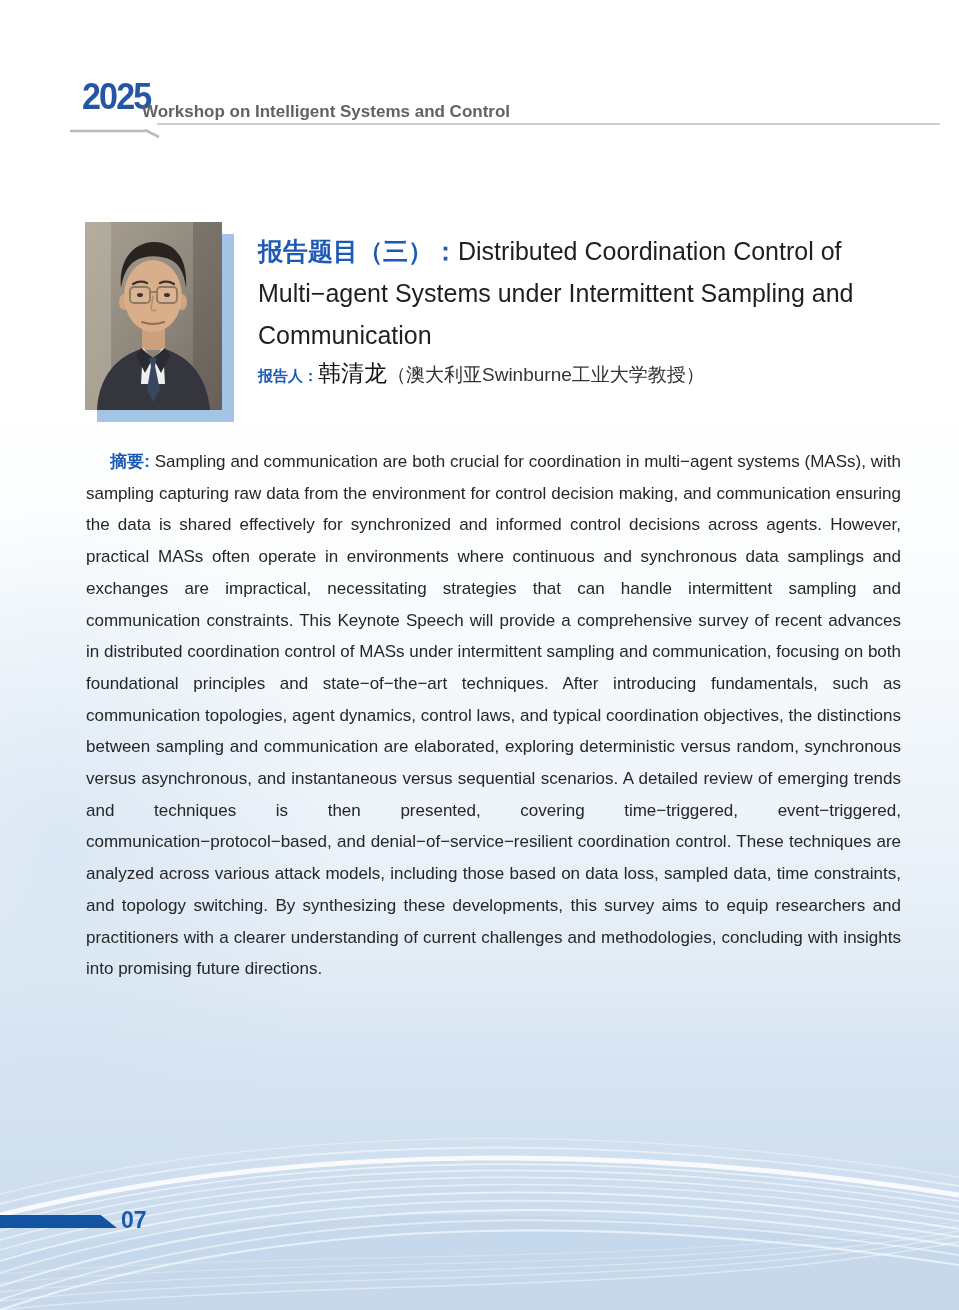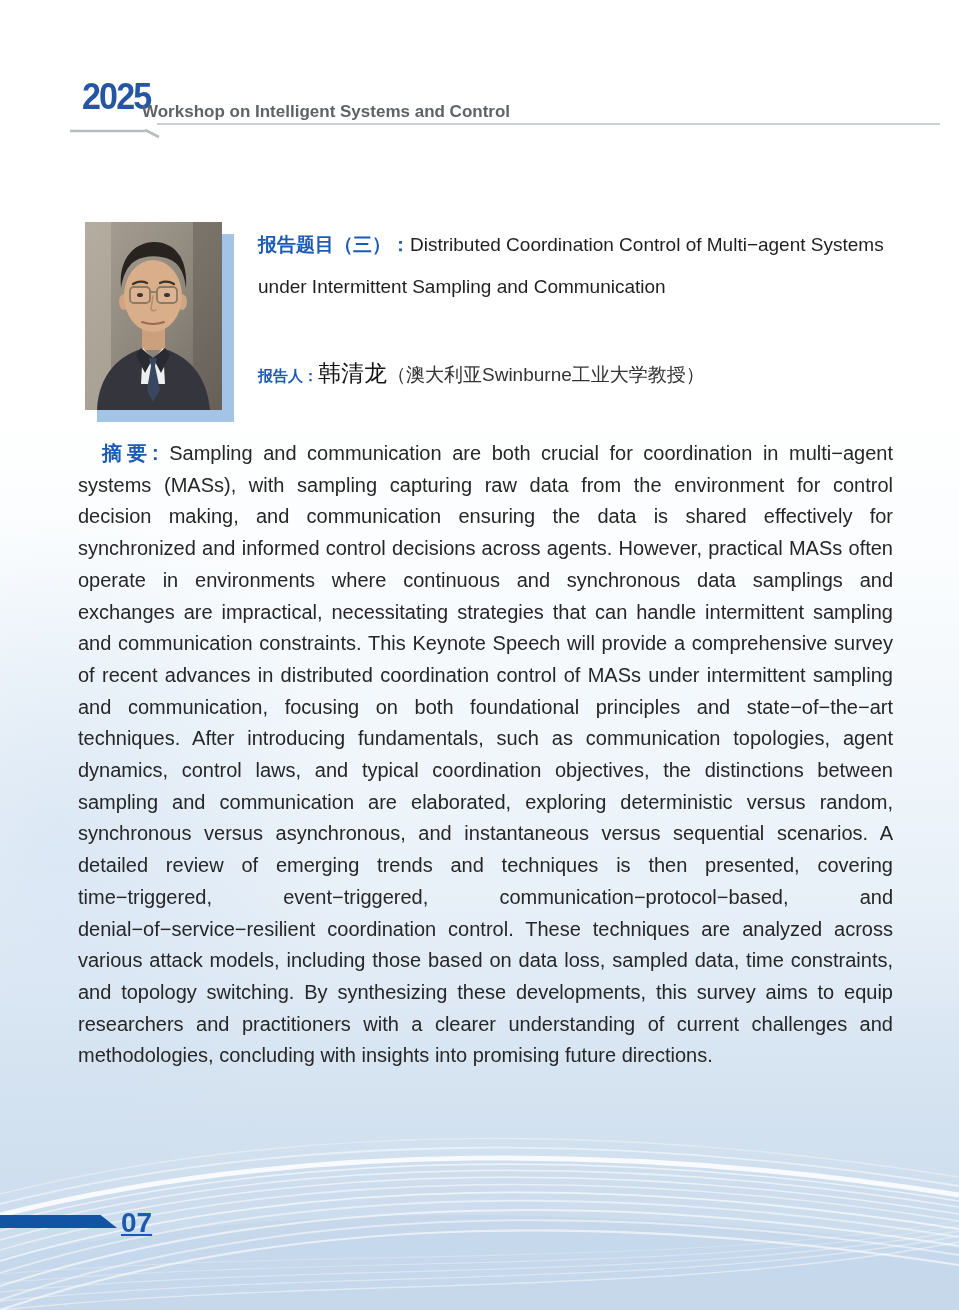--- a/index.html
+++ b/index.html
@@ -18,39 +18,39 @@
     font-size:37px;font-weight:800;color:#2456a4;letter-spacing:-2px;
     transform:scaleX(.92);transform-origin:left top;line-height:38px;
   }
   .hdr-zh{position:absolute;left:141px;top:79px;font-size:19px;font-weight:600;color:#5f6367;letter-spacing:1px;}
   .hdr-en{position:absolute;left:142px;top:102px;font-size:17px;font-weight:700;color:#5f6367;}
   .hdr-divider{position:absolute;left:62px;top:118px;}
   
   .photo-shadow{position:absolute;left:97px;top:234px;width:137px;height:188px;background:#a3c4e5;}
   .photo{position:absolute;left:85px;top:222px;width:137px;height:188px;overflow:hidden;}
   
-  .talk-title{position:absolute;left:258px;top:205px;width:645px;font-size:19px;line-height:42px;color:#1f1f1f;}
+  .talk-title{position:absolute;left:258px;top:205px;width:645px;font-size:25px;line-height:42px;color:#1f1f1f;}
   .talk-title .lbl{color:#1c5ab5;font-weight:700;}
   .speaker-row{position:absolute;left:258px;top:338px;width:645px;font-size:19.5px;color:#1f1f1f;}
   .speaker-row .lbl{color:#1c5ab5;font-weight:700;font-size:15px;}
   .speaker-row .name{font-weight:400;font-size:23px;color:#141414;}
   .speaker-row .affil{font-size:19px;color:#333;}
   
   .abstract{
     position:absolute;left:78px;top:438px;width:815px;
-    font-size:20px;line-height:31.7px;color:#262626;
-    text-align:justify;text-indent:24px;margin:0;
+    font-size:17px;line-height:31.7px;color:#262626;
+    text-align:justify;text-indent:24px;margin:8px;
   }
   .abstract .lbl{color:#1c5ab5;font-weight:700;}
   
   .page-bar{
     position:absolute;left:0;top:1215px;width:117px;height:13px;background:#1253a4;
     clip-path:polygon(0 0,86% 0,100% 100%,0 100%);
   }
-  .page-num{position:absolute;left:121px;top:1207px;font-size:28px;font-weight:700;color:#1c5ab0;text-decoration:underline;}
+  .page-num{position:absolute;left:121px;top:1207px;font-size:23px;font-weight:700;color:#1c5ab0;}
   .waves{position:absolute;left:0;bottom:0;width:959px;height:330px;pointer-events:none;}
 </style>
 </head>
 <body>
 
 <div class="page">
 
   <div class="left-tint"></div>
 
   <svg class="waves" viewBox="0 0 959 330" preserveAspectRatio="none" aria-hidden="true">

